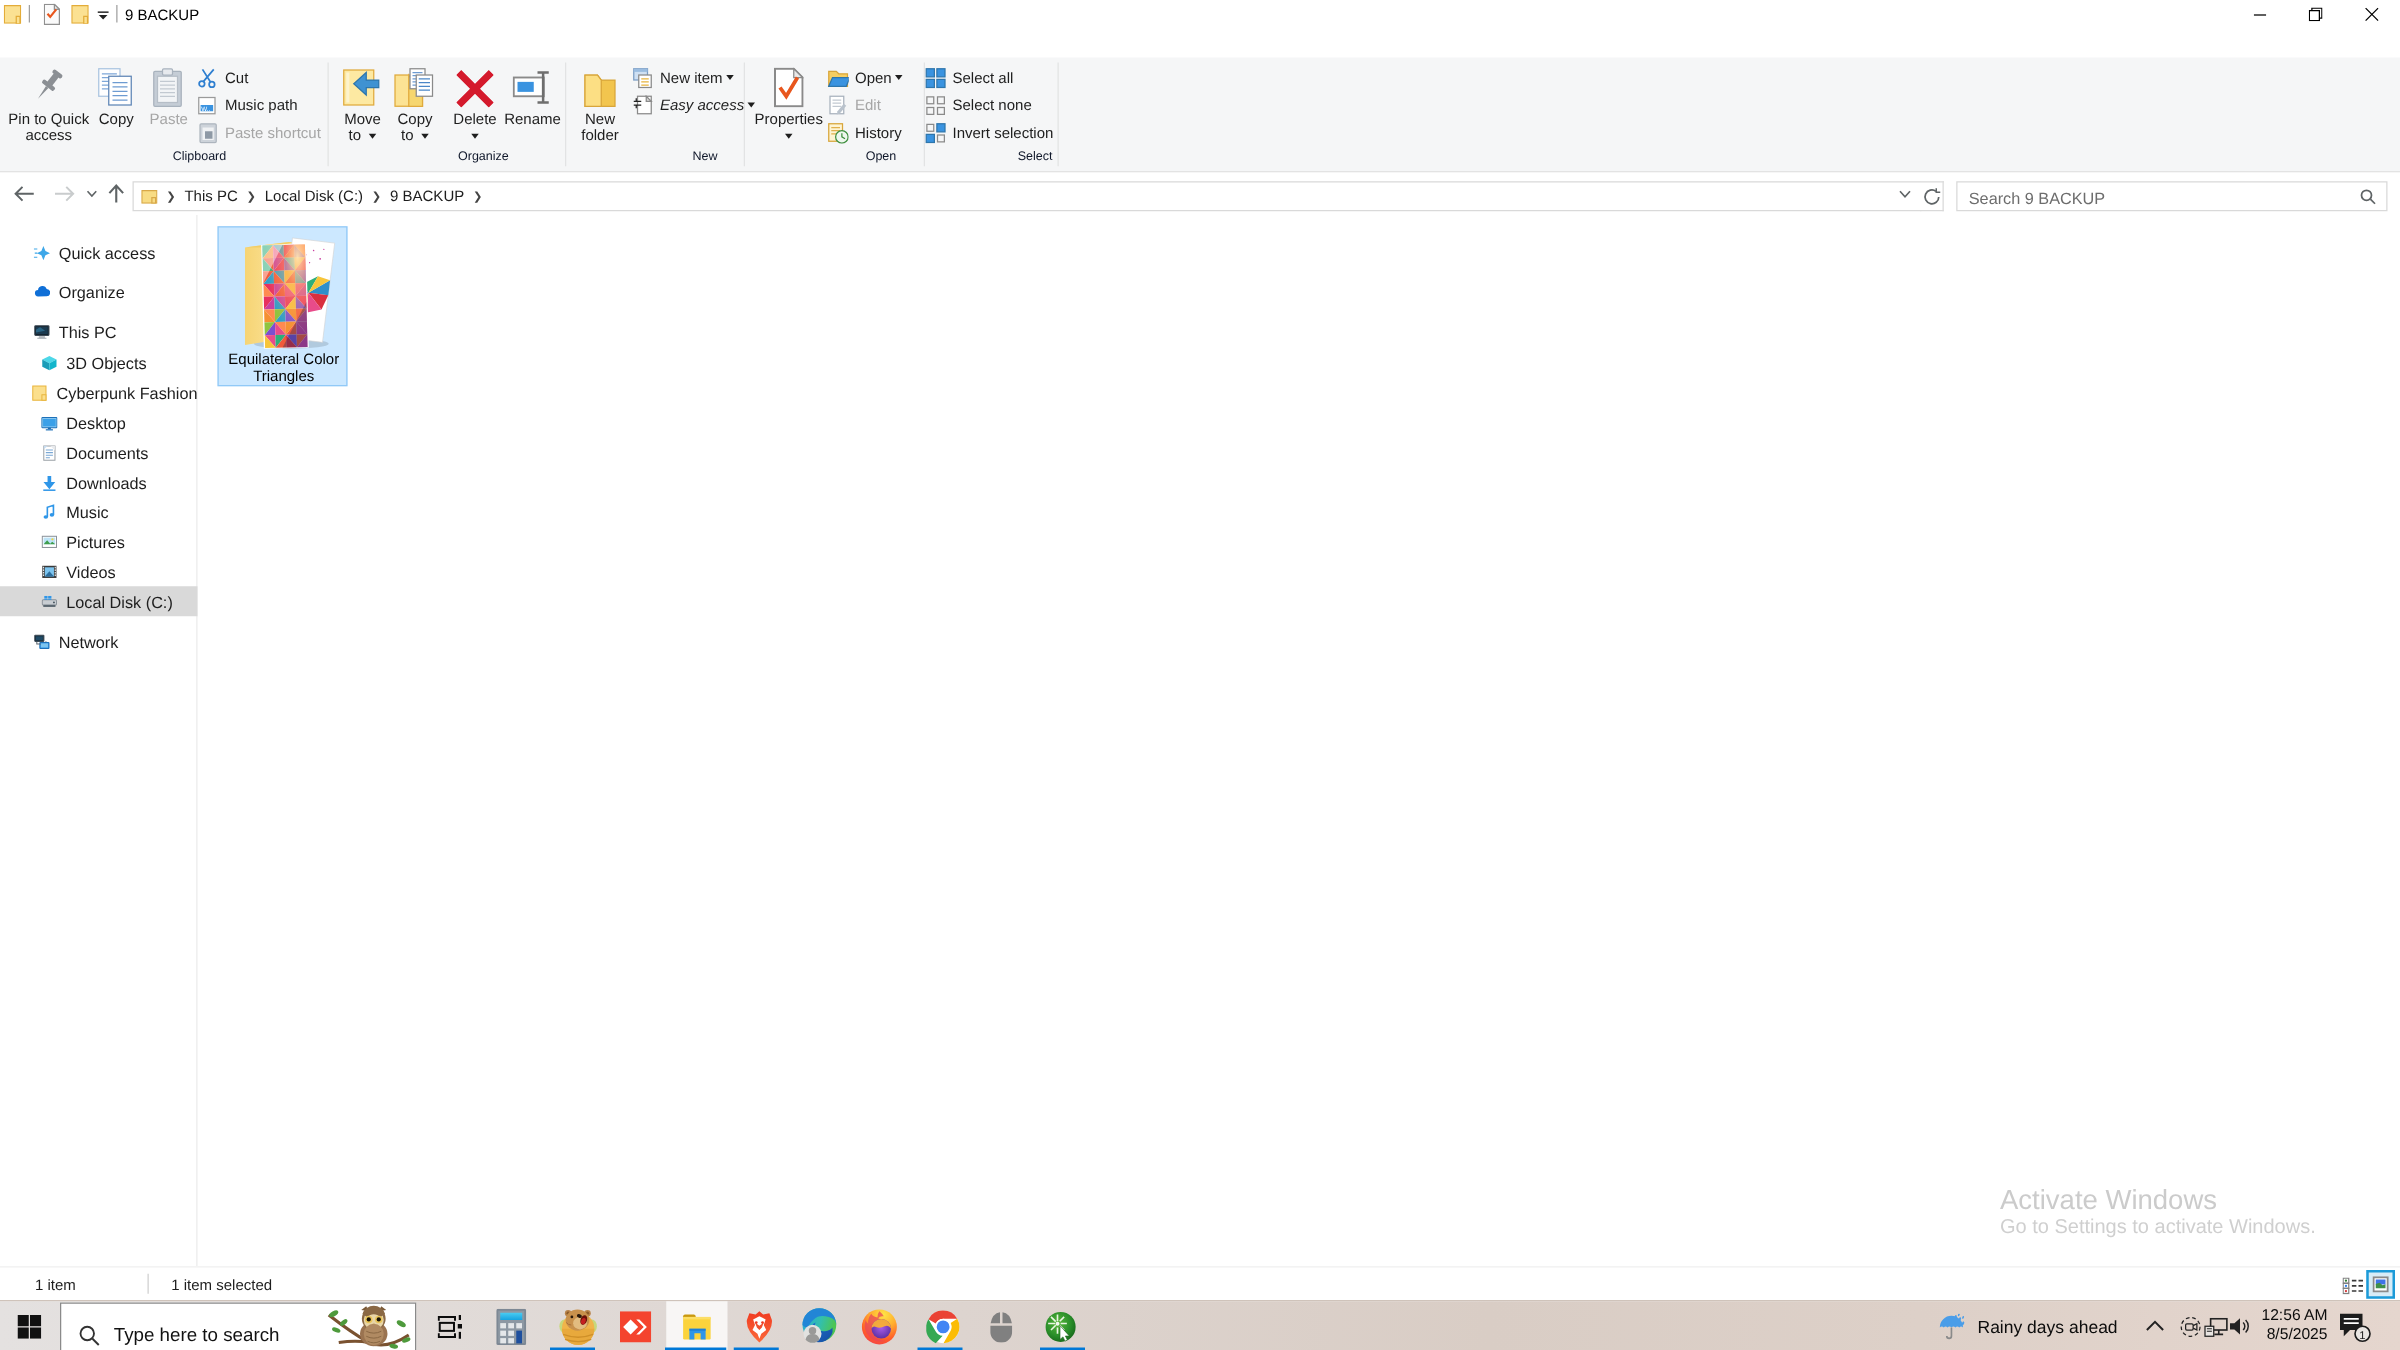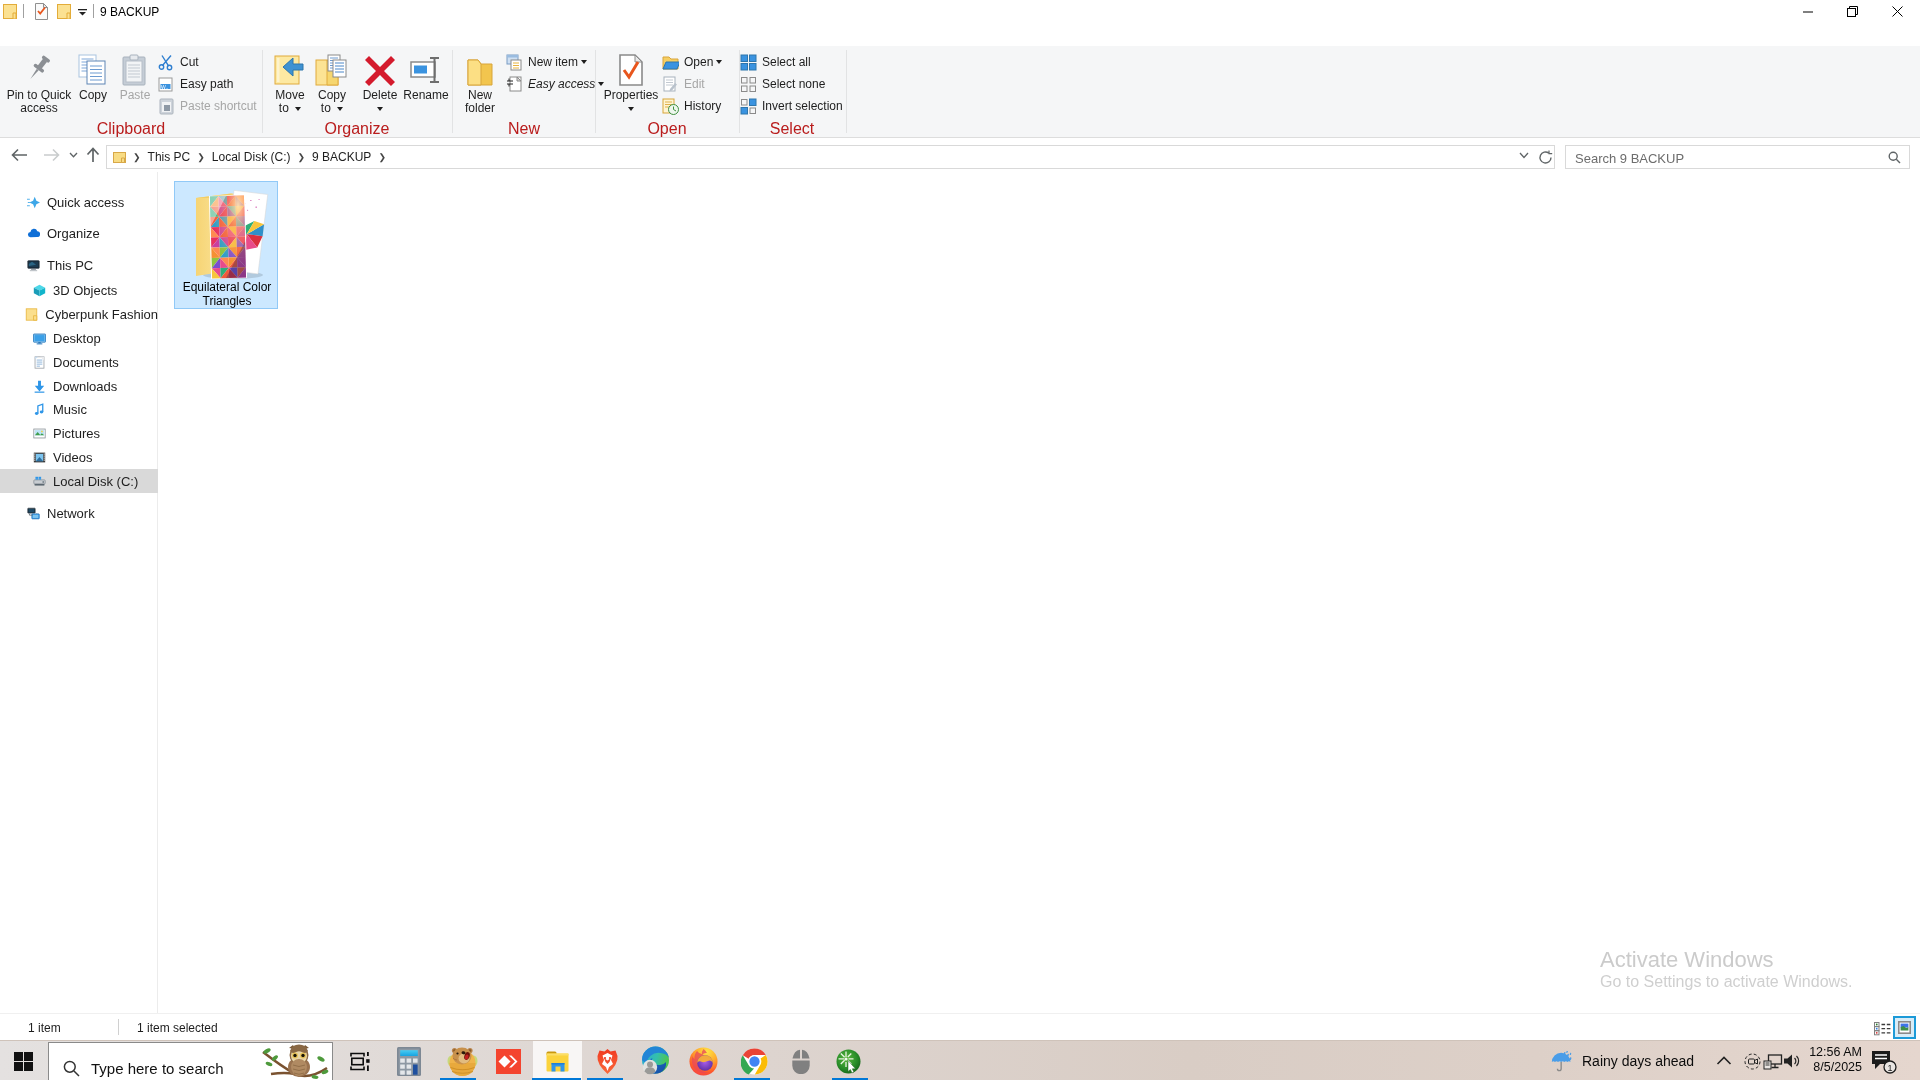--- a/index.html
+++ b/index.html
@@ -14,21 +14,21 @@
 
 .wc { top:0; height:23px; width:45px; display:flex; align-items:center; justify-content:center; }
 
 #tabrow { left:0; top:23px; width:1920px; height:23px; background:#fff; }
 #filetab { left:0; top:0; width:57px; height:23px; background:#1168b8; color:#fff; text-align:center; line-height:23px; font-size:13px; }
 .tab { top:0; height:23px; line-height:23px; font-size:13px; color:#222; text-align:center; }
 #hometab { left:57px; width:57px; background:#f5f6f7; border-left:1px solid #dadbdc; border-right:1px solid #dadbdc; border-top:1px solid #dadbdc; }
 
 #ribbon { left:0; top:46px; width:1920px; height:92px; background:#f5f6f7; border-bottom:1px solid #dddddd; }
 .rsep { position:absolute; top:4px; width:1px; height:83px; background:#e2e3e4; }
-.glabel { position:absolute; top:74px; width:100px; text-align:center; font-size:16px; color:#b91c1c; }
+.glabel { position:absolute; top:74px; width:100px; text-align:right; font-size:10px; color:#0f172a; }
 .rbig { position:absolute; top:6px; text-align:center; font-size:12px; color:#1e1e1e; }
 .rbig .ic { height:34px; display:flex; align-items:flex-end; justify-content:center; }
 .rbig .lbl { margin-top:3px; line-height:13px; }
 .rsmall { position:absolute; font-size:12px; color:#1e1e1e; display:flex; align-items:center; height:20px; }
 .rsmall .si { width:17px; height:17px; margin-right:5px; flex:none; }
 .gray { color:#a6a6a6; }
 .darr { display:inline-block; width:0; height:0; border-left:3.5px solid transparent; border-right:3.5px solid transparent; border-top:4px solid #1e1e1e; vertical-align:middle; margin-left:3px; }
 
 #addrrow { left:0; top:138px; width:1920px; height:34px; background:#fff; }
 .navic { position:absolute; top:0; height:34px; display:flex; align-items:center; justify-content:center; }
@@ -161,21 +161,21 @@
           </g>
         </svg>
       <span>Cut</span>
     </div>
     <div class="rsmall" style="left:158px;top:28px;width:104px;">
       <svg class="si" viewBox="0 0 17 17">
           <rect x="1" y="2" width="13" height="13" fill="#fff" stroke="#9a9a9a"></rect>
           <rect x="2.5" y="8" width="10" height="5" fill="#3a93e0"></rect>
           <text x="3" y="12.5" font-size="5" fill="#fff" font-family="Liberation Sans">W..</text>
         </svg>
-      <span>Easy path</span>
+      <span>Music path</span>
     </div>
     <div class="rsmall gray" style="left:158px;top:50px;width:110px;">
       <svg class="si" viewBox="0 0 17 17">
           <rect x="2" y="1" width="13" height="15" rx="1" fill="#cdd3da" stroke="#adb5be"></rect>
           <rect x="4" y="4" width="9" height="10" fill="#f0f2f4"></rect>
           <rect x="6" y="7" width="6" height="6" fill="#8e99a5"></rect>
         </svg>
       <span>Paste shortcut</span>
     </div>
 

